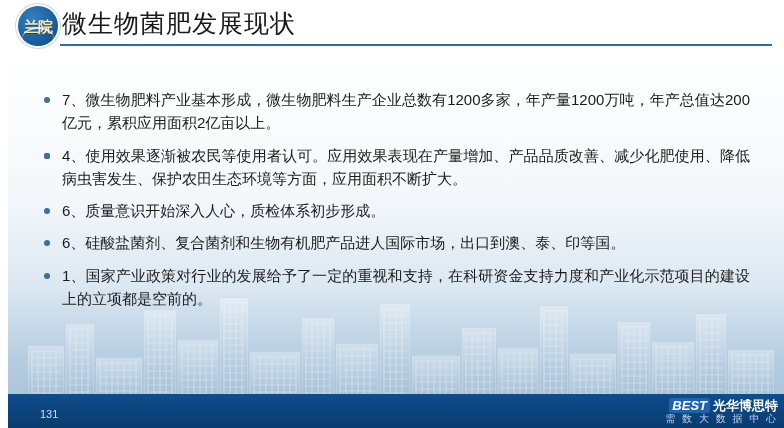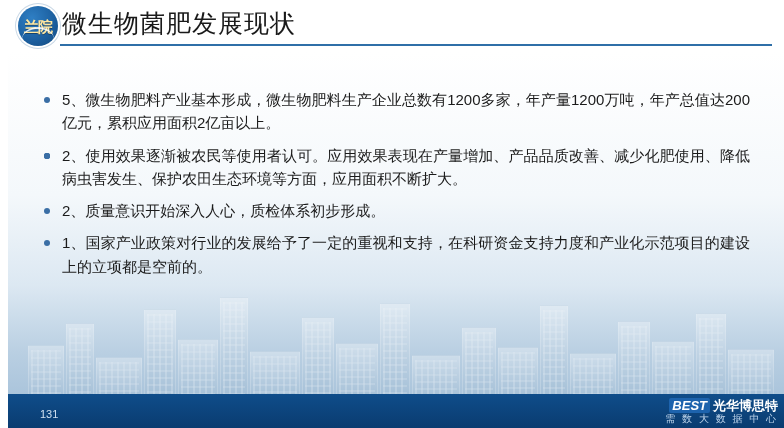--- a/index.html
+++ b/index.html
@@ -218,35 +218,39 @@
       <span class="glyph">兰院</span>
       <span class="arc"></span>
     </div>
     <div class="header-title">微生物菌肥发展现状</div>
     <div class="header-rule"></div>
   </div>
 
   <div class="content">
     <div class="bullet">
       <span class="dot"></span>
-      <span>5、微生物肥料产业基本形成，微生物肥料生产企业总数有1200多家，年产量1200万吨，年产总值达200亿元，累积应用面积2亿亩以上。</span>
-    </div>
-    <div class="bullet">
-      <span class="dot"></span>
-    </div>
-    <div class="bullet">
-      <span class="dot"></span>
-    </div>
-    <div class="bullet">
-      <span class="dot"></span>
-      <span>2、使用效果逐渐被农民等使用者认可。应用效果表现在产量增加、产品品质改善、减少化肥使用、降低病虫害发生、保护农田生态环境等方面，应用面积不断扩大。</span>
-    </div>
-    <div class="bullet">
-      <span class="dot"></span>
-      <span>2、质量意识开始深入人心，质检体系初步形成。</span>
+      <span>7、微生物肥料产业基本形成，微生物肥料生产企业总数有1200多家，年产量1200万吨，年产总值达200亿元，累积应用面积2亿亩以上。</span>
+    </div>
+    <div class="bullet">
+      <span class="dot"></span>
+    </div>
+    <div class="bullet">
+      <span class="dot"></span>
+    </div>
+    <div class="bullet">
+      <span class="dot"></span>
+      <span>4、使用效果逐渐被农民等使用者认可。应用效果表现在产量增加、产品品质改善、减少化肥使用、降低病虫害发生、保护农田生态环境等方面，应用面积不断扩大。</span>
+    </div>
+    <div class="bullet">
+      <span class="dot"></span>
+      <span>6、质量意识开始深入人心，质检体系初步形成。</span>
+    </div>
+    <div class="bullet">
+      <span class="dot"></span>
+      <span>6、硅酸盐菌剂、复合菌剂和生物有机肥产品进人国际市场，出口到澳、泰、印等国。</span>
     </div>
     <div class="bullet">
       <span class="dot"></span>
       <span>1、国家产业政策对行业的发展给予了一定的重视和支持，在科研资金支持力度和产业化示范项目的建设上的立项都是空前的。</span>
     </div>
   </div>
 
 </div>
 
 </body></html>

